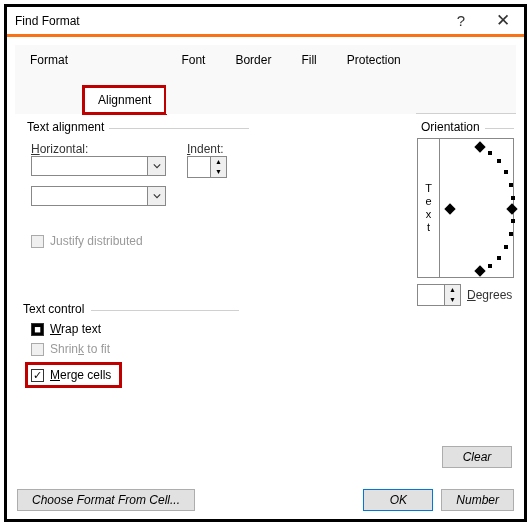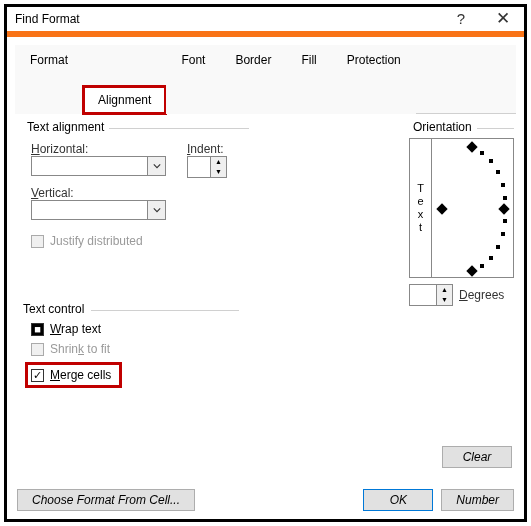--- a/index.html
+++ b/index.html
@@ -1,18 +1,18 @@
 <!DOCTYPE html>
 <html><head>
 <meta charset="utf-8">
 <style>
   * { box-sizing: border-box; font-family: 'Segoe UI', Tahoma, sans-serif; font-size: 12px; }
   body { margin: 0; padding: 4px; background: #fff; width: 531px; }
   .dialog { border: 3px solid #000; background: #fff; width: 523px; height: 518px; position: relative; }
-  .titlebar { display: flex; align-items: center; height: 30px; padding: 0 0 0 8px; border-bottom: 6px solid #f97316; background:#fff;}
+  .titlebar { display: flex; align-items: center; height: 30px; padding: 0 0 0 8px; border-bottom: 3px solid #f97316; background:#fff;}
   .title { flex: 1; font-size: 12px; }
   .titlebtn { width: 42px; height: 28px; text-align: center; line-height: 28px; font-size: 15px; color:#333; }
   .titlebtn.close { font-size: 17px; }
   .tabs { display: flex; border-bottom: 1px solid #d0d0d0; margin: 8px 8px 0 8px; background:#f9f9f9; }
   .tab { padding: 6px 14px; border: 1px solid transparent; border-bottom: none; color: #000; position:relative; top:1px; background:#f9f9f9;}
   .tab.active { background: #fff; border-color: #d0d0d0; border-bottom: 1px solid #fff; margin-top: 40px; }
   .tab.highlight { outline: 3px solid #c00000; outline-offset: -2px; }
   .body { position: relative; padding: 8px 21px; height: 398px; }
   .fieldset-label { position: absolute; background:#fff; padding: 0 4px; color:#000; font-size:12px; }
   .fs-textalign { position:absolute; left:12px; top:8px; width:230px; height:130px; }
@@ -27,21 +27,21 @@
   .spin .sbtn { flex:1; background:#efefef; font-size:7px; text-align:center; line-height:9px; }
   .chk { display:flex; align-items:center; gap:6px; }
   .chkbox { width:13px; height:13px; border:1px solid #333; display:flex; align-items:center; justify-content:center; font-size:11px; line-height:11px; background:#fff;}
   .chkbox.filled { background:#000; color:#fff; }
   .chkbox.disabled { border-color:#aaa; background:#f0f0f0;}
   .chkbox.disabled::after{content:'';}
   .chk.disabled .labeltxt { color:#9a9a9a; }
   .fs-textcontrol { position:absolute; left:12px; top:190px; width:220px; }
   .fs-textcontrol .group-border { left:72px; right:0; top:6px; }
   .merge-hl { border:3px solid #c00000; padding:3px 8px 3px 3px; display:inline-flex; }
-  .fs-orient { position:absolute; right:10px; top:8px; width:105px; height:220px; }
+  .fs-orient { position:absolute; right:10px; top:8px; width:97px; height:220px; }
   .fs-orient .group-border { left:68px; right:0; top:6px; }
   .orientbox { border:1px solid #888; display:flex; height:140px; margin-top:16px; }
   .ob-left { width:22px; border-right:1px solid #888; display:flex; flex-direction:column; align-items:center; justify-content:center; gap:2px; padding:6px 0; }
   .ob-left span { font-size:11px; line-height:11px; }
   .ob-right { flex:1; position:relative; }
   .dot { position:absolute; width:4px; height:4px; background:#000; border-radius:0;}
   .diamond { position:absolute; width:8px; height:8px; background:#000; transform: rotate(45deg);}
   .degrow { display:flex; align-items:center; gap:6px; margin-top:6px; }
   .btn { border:1px solid #adadad; background:#e1e1e1; padding:3px 14px; min-width:70px; text-align:center;font-style:italic; }
   .btn.primary { border:1.5px solid #0078d7; background:#e1e1e1; }
@@ -93,21 +93,20 @@
         <div class="spin">
           <div style="flex:1"></div>
           <div class="sbtns">
             <div class="sbtn">▲</div>
             <div class="sbtn">▼</div>
           </div>
         </div>
       </div>
 
       <div style="position:absolute; top:64px; left:12px;">
-        <div class="label"><span class="underline">V</span>ertical:</div>
         <div class="combo">
           <div style="flex:1"></div>
           <div class="cbtn">
               <svg class="chev" viewBox="0 0 10 10">
                 <path d="M1 3 L5 7 L9 3" fill="none" stroke="#333" stroke-width="1.4"></path>
               </svg>
             </div>
         </div>
       </div>
 

